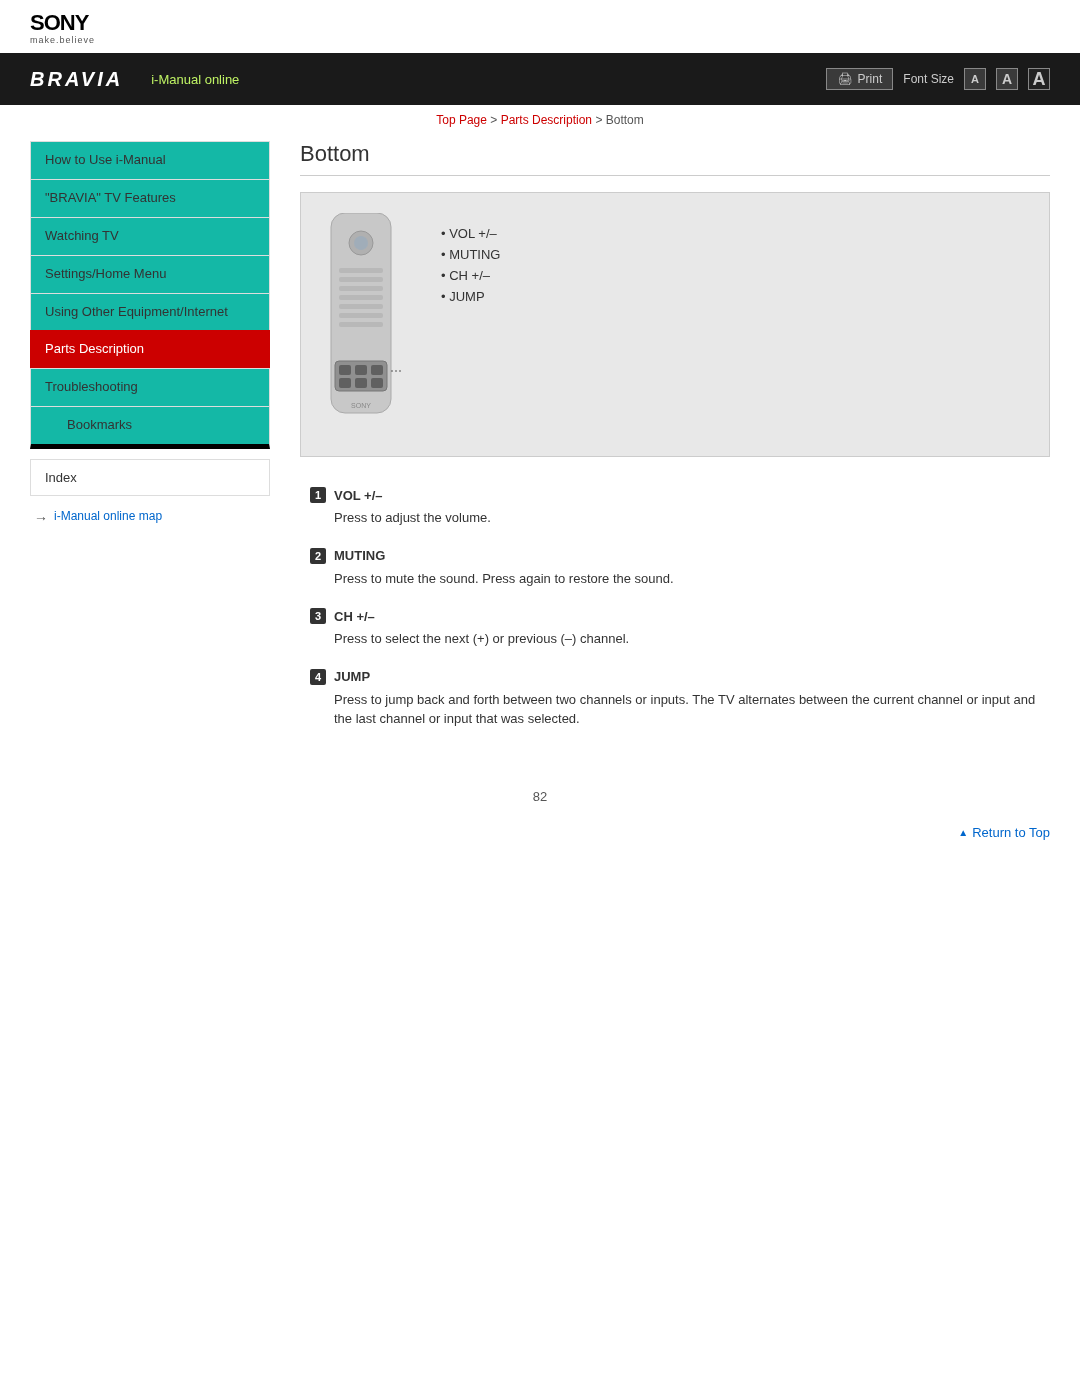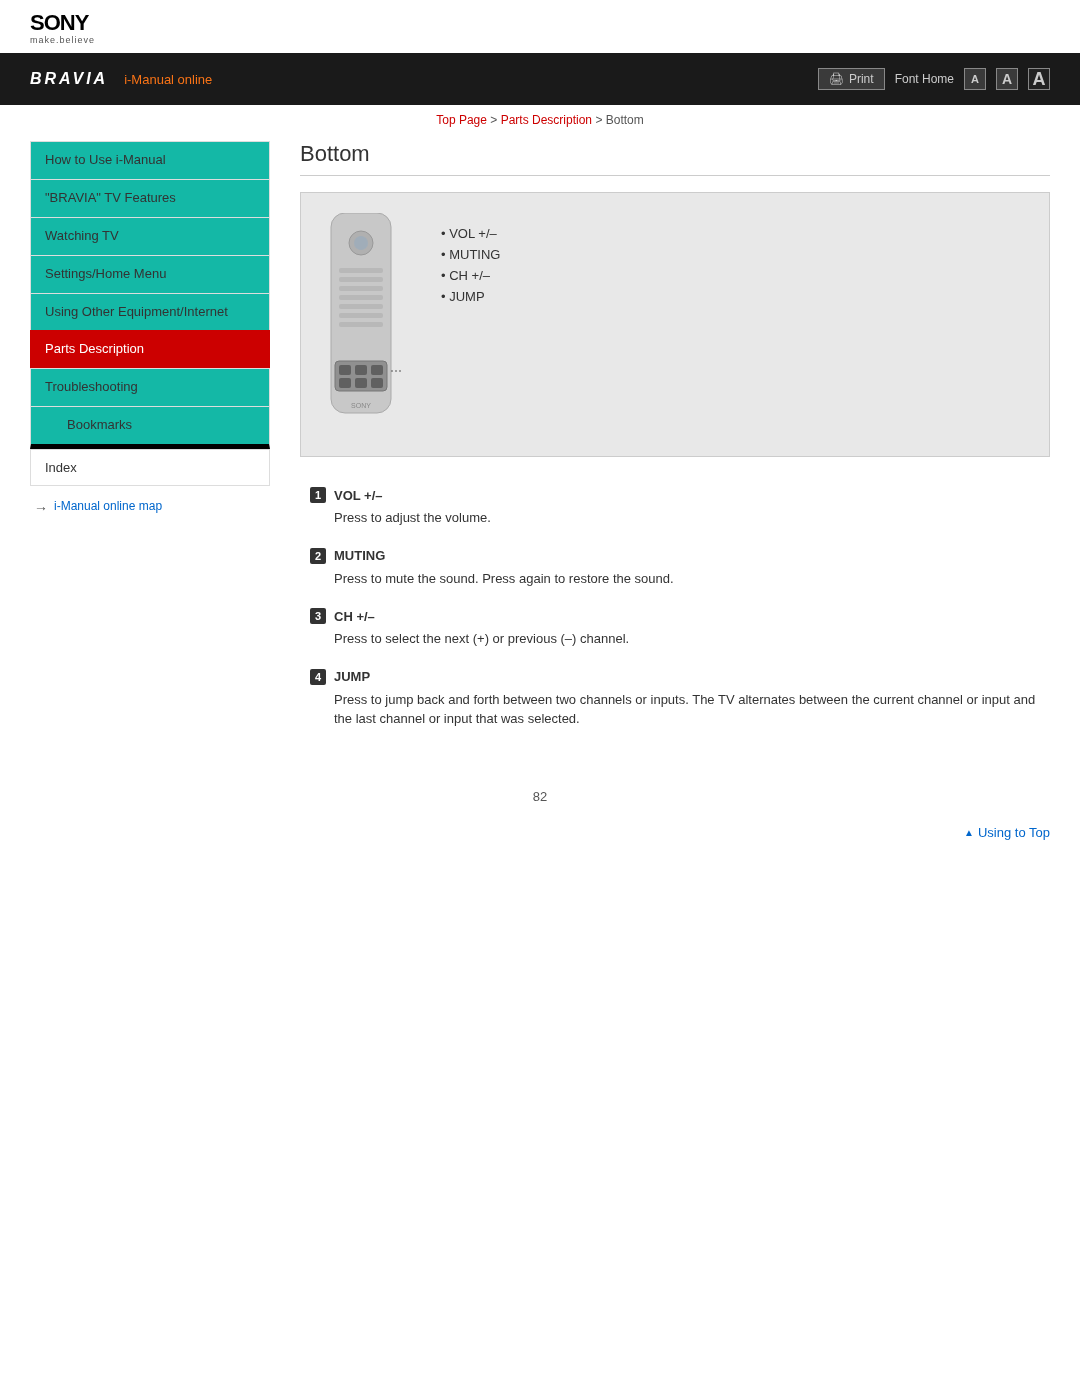--- a/index.html
+++ b/index.html
@@ -4,22 +4,22 @@
   <style>
     * { margin: 0; padding: 0; box-sizing: border-box; }
     body { font-family: Arial, sans-serif; font-size: 13px; color: #333; background: #fff; width: 1080px; min-height: 1397px; }
 
     
     .header { padding: 12px 30px 8px 30px; background: #fff; }
 
     
     .nav-bar { background: #1a1a1a; padding: 0 30px; display: flex; align-items: center; justify-content: space-between; height: 52px; }
     .nav-bar-left { display: flex; align-items: center; gap: 16px; }
-    .bravia-logo { font-size: 16px; font-weight: 900; letter-spacing: 3px; color: #fff; font-style: italic; }
-    .nav-subtitle { color: #f97316; font-size: 13px; margin-left: 0; }
+    .bravia-logo { font-size: 20px; font-weight: 900; letter-spacing: 3px; color: #fff; font-style: italic; }
+    .nav-subtitle { color: #bef264; font-size: 13px; margin-left: 12px; }
     .nav-bar-right { display: flex; align-items: center; gap: 10px; }
     .print-btn { border: 1px solid #888; background: #3a3a3a; color: #ccc; padding: 3px 10px; font-size: 12px; cursor: pointer; display: flex; align-items: center; gap: 5px; }
     .font-size-label { color: #ccc; font-size: 12px; }
     .font-btn { border: 1px solid #888; background: #3a3a3a; color: #ccc; cursor: pointer; font-weight: bold; display: inline-flex; align-items: center; justify-content: center; width: 22px; height: 22px; }
     .font-btn.large { font-size: 18px; background: #222; }
     .font-btn.medium { font-size: 14px; }
     .font-btn.small { font-size: 11px; }
 
     
     .content-wrapper { display: flex; padding: 0 30px; margin-top: 0; }
@@ -28,21 +28,21 @@
     .breadcrumb-row { text-align: center; padding: 8px 30px 4px 30px; font-size: 12px; }
     .breadcrumb-row a { color: #c00; text-decoration: none; }
     .breadcrumb-row span { color: #555; }
 
     
     .sidebar { width: 240px; flex-shrink: 0; margin-top: 10px; }
     .sidebar-item { padding: 10px 14px; border: 1px solid #ddd; border-bottom: none; font-size: 13px; color: #333; cursor: pointer; background: #14b8a6; line-height: 1.3; }
     .sidebar-item:first-child { border-top: 1px solid #ddd; }
     .sidebar-item:last-of-type { border-bottom: 1px solid #ddd; }
     .sidebar-item.active { background: #c00; color: #fff; border-color: #c00; }
-    .sidebar-index { padding: 10px 14px; border: 1px solid #ddd; font-size: 13px; color: #333; cursor: pointer; background: #fff; }
+    .sidebar-index { padding: 10px 14px; border: 1px solid #ddd; font-size: 13px; color: #333; cursor: pointer; background: #fff; margin-top: 10px; }
     .sidebar-map-link { display: flex; align-items: center; gap: 6px; margin-top: 12px; padding: 0 4px; }
     .sidebar-map-link a { color: #555; font-size: 12px; text-decoration: none; }
     .sidebar-map-link .arrow { color: #555; font-size: 14px; }
 
     
     .main-content { flex: 1; padding: 10px 0 10px 30px; }
     .page-title { font-size: 22px; font-weight: normal; color: #333; border-bottom: 1px solid #ccc; padding-bottom: 8px; margin-bottom: 16px; }
 
     
     .remote-diagram { background: #e8e8e8; border: 1px solid #ccc; padding: 20px; display: flex; align-items: flex-start; gap: 30px; margin-bottom: 20px; min-height: 260px; }
@@ -76,21 +76,21 @@
 <div class="nav-bar">
   <div class="nav-bar-left">
     <span class="bravia-logo">BRAVIA</span>
     <span class="nav-subtitle">i-Manual online</span>
   </div>
   <div class="nav-bar-right">
     <button class="print-btn">
       <span>🖨</span>
       <span>Print</span>
     </button>
-    <span class="font-size-label">Font Home</span>
+    <span class="font-size-label">Font Size</span>
     <button class="font-btn small">A</button>
     <button class="font-btn medium">A</button>
     <button class="font-btn large">A</button>
   </div>
 </div>
 
 <div class="breadcrumb-row">
   <a href="#">Top Page</a>
   <span> &gt; </span>
   <a href="#">Parts Description</a>
@@ -197,14 +197,14 @@
       </div>
     </div>
   </div>
 </div>
 
 <div class="page-footer">
   <span>82</span>
 </div>
 
 <div class="return-top-row">
-  <a href="#">Using to Top</a>
+  <a href="#">Return to Top</a>
 </div>
 
 </body></html>

